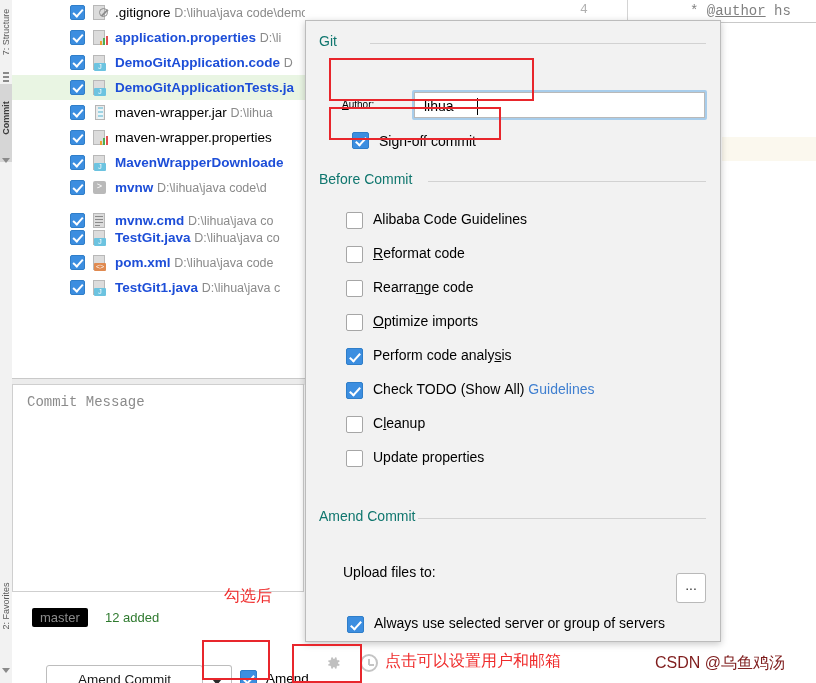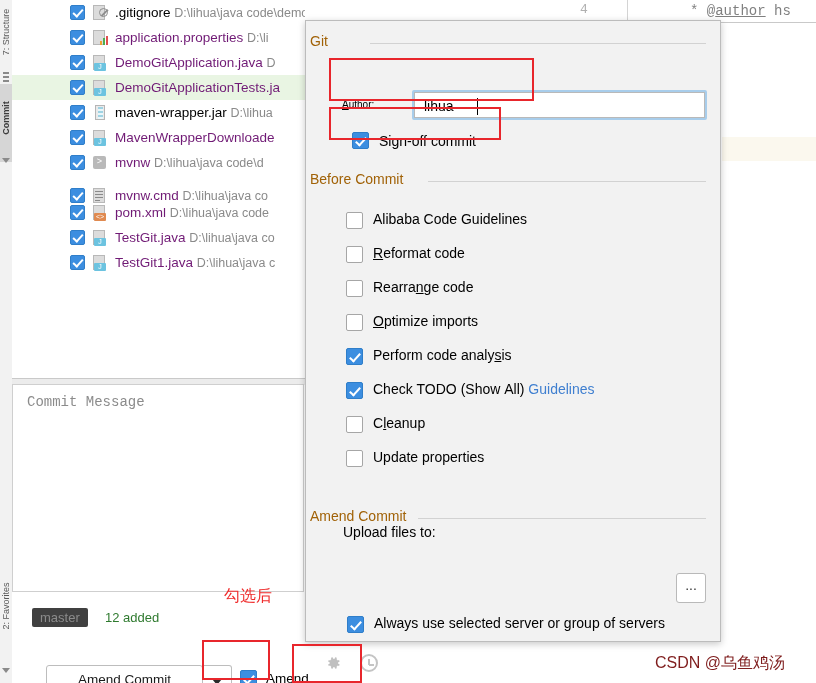--- a/index.html
+++ b/index.html
@@ -63,21 +63,21 @@
   .chk{
     position:absolute;left:58px;top:5px;width:15px;height:15px;border-radius:2px;
     background:#3c8ee0;border:1px solid #2f7ec9;box-sizing:border-box;
   }
   .chk:after{
     content:"";position:absolute;left:4px;top:1px;width:4px;height:8px;
     border:solid #fff;border-width:0 2px 2px 0;transform:rotate(42deg);
   }
   .ficon{position:absolute;left:80px;top:5px;width:16px;height:16px;}
   .fname{position:absolute;left:103px;top:0;font-size:13.5px;}
-  .fname.green{color:#701a75;}
+  .fname.green{color:#1d4ed8;font-weight:bold;}
   .fpath{font-size:12.5px;color:#8a8a8a;}
   .frow .txtwrap{position:absolute;left:103px;top:0;white-space:nowrap;}
 
   
   .ic{position:relative;display:block;width:16px;height:16px;}
   .ic .page{position:absolute;left:1px;top:0;width:12px;height:15px;background:#dcdcdc;border:1px solid #b8b8b8;box-sizing:border-box;}
   .ic .badge{position:absolute;left:2px;bottom:0;width:12px;height:8px;border-radius:1px;font-size:7px;line-height:8px;text-align:center;color:#fff;font-family:"Liberation Sans",sans-serif;}
   .ic .b-java{background:#6cc3e0;}
   .ic .b-xml{background:#e08a50;}
   .ic .bars{position:absolute;left:8px;bottom:1px;width:8px;height:9px;}
@@ -89,21 +89,21 @@
   .ic .noentry{position:absolute;left:7px;top:3px;width:9px;height:9px;border:1.5px solid #8e8e8e;border-radius:50%;box-sizing:border-box;}
   .ic .noentry:after{content:"";position:absolute;left:0px;top:3px;width:9px;height:1.5px;background:#8e8e8e;transform:rotate(-45deg);}
   .ic .lines{position:absolute;left:3px;top:3px;width:8px;height:9px;}
   .ic .lines i{display:block;height:1px;background:#8a8a8a;margin-bottom:2px;}
 
   .splitv{position:absolute;left:0;top:378px;width:293px;height:6px;background:#ececec;border-top:1px solid #c9c9c9;}
   .msgbox{position:absolute;left:0;top:384px;width:292px;height:208px;background:#ffffff;border:1px solid #cfcfcf;box-sizing:border-box;}
   .msgph{position:absolute;left:14px;top:9px;font-family:"Liberation Mono",monospace;font-size:14px;color:#8b8b8b;}
 
   .branchrow{position:absolute;left:0;top:608px;width:293px;height:26px;}
-  .branchchip{position:absolute;left:20px;top:0;padding:2px 8px;background:#404040;color:#8b8b8b;font-size:13px;border-radius:2px;}
+  .branchchip{position:absolute;left:20px;top:0;padding:2px 8px;background:#000000;color:#8b8b8b;font-size:13px;border-radius:2px;}
   .addedtxt{position:absolute;left:93px;top:2px;color:#2f7a2f;font-size:13px;}
 
   .btnrow{position:absolute;left:12px;top:645px;width:300px;height:32px;margin-top:20px;}
   .commitbtn{
     position:absolute;left:22px;top:0;width:157px;height:30px;
     background:#fff;border:1px solid #bdbdbd;border-radius:3px;box-sizing:border-box;
     font-size:13.5px;line-height:28px;text-align:center;color:#1a1a1a;
   }
   .commitbtn u{text-decoration:underline;}
   .commitarrow{
@@ -122,21 +122,21 @@
   .clock:before{content:"";position:absolute;left:6px;top:3px;width:1.6px;height:6px;background:#c4c4c4;}
   .clock:after{content:"";position:absolute;left:7px;top:8px;width:5px;height:1.6px;background:#c4c4c4;}
 
   
   .dialog{
     position:absolute;left:305px;top:20px;width:416px;height:622px;
     background:#f2f2f2;border:1px solid #bcbcbc;box-sizing:border-box;
     box-shadow:0 2px 7px rgba(0,0,0,.22);
   }
   .group{position:absolute;left:0;width:416px;}
-  .group .glabel{position:absolute;left:4px;top:0;font-size:14px;color:#a16207;background:#f2f2f2;padding-right:6px;}
+  .group .glabel{position:absolute;left:13px;top:0;font-size:14px;color:#0f766e;background:#f2f2f2;padding-right:6px;}
   .group .gline{position:absolute;left:64px;right:16px;top:10px;height:1px;background:#d2d2d2;}
   .g-git{top:12px;}
   .g-before{top:150px;}
   .g-before .gline{left:122px;}
   .g-after{top:487px;}
   .g-after .gline{left:112px;}
 
   .authorlbl{position:absolute;left:36px;top:78px;font-size:10px;}
   .authorlbl u{text-decoration:underline;}
   .authorinput{
@@ -244,40 +244,54 @@
           <span class="txtwrap"><span class="fname green" style="position:static">application.properties</span> <span class="fpath">D:\li</span></span>
         </div>
         <div class="frow" style="top: 0px;">
           <span class="chk"></span>
           <span class="ficon">
             <span class="ic">
               <span class="page"></span>
               <span class="badge b-java">J</span>
             </span>
           </span>
-          <span class="txtwrap"><span class="fname green" style="position:static">DemoGitApplication.java</span> <span class="fpath">D</span></span>
+          <span class="txtwrap"><span class="fname green" style="position:static">DemoGitApplication.code</span> <span class="fpath">D</span></span>
         </div>
         <div class="frow sel" style="top: 0px;">
           <span class="chk"></span>
           <span class="ficon">
             <span class="ic">
               <span class="page"></span>
               <span class="badge b-java">J</span>
             </span>
           </span>
           <span class="txtwrap"><span class="fname green" style="position:static">DemoGitApplicationTests.ja</span> <span class="fpath"></span></span>
         </div>
         <div class="frow" style="top: 0px;">
           <span class="chk"></span>
           <span class="ficon">
             <span class="ic">
               <span class="jarbg"></span>
             </span>
           </span>
           <span class="txtwrap"><span class="fname" style="position:static">maven-wrapper.jar</span> <span class="fpath">D:\lihua</span></span>
+        </div>
+        <div class="frow" style="top: 0px;">
+          <span class="chk"></span>
+          <span class="ficon">
+            <span class="ic">
+              <span class="page"></span>
+              <span class="bars">
+                <i style="left:0;height:4px;background:#f0a030"></i>
+                <i style="left:3px;height:7px;background:#4caf50"></i>
+                <i style="left:6px;height:9px;background:#e05050"></i>
+              </span>
+            </span>
+          </span>
+          <span class="txtwrap"><span class="fname" style="position:static">maven-wrapper.properties</span> <span class="fpath"></span></span>
         </div>
         <div class="frow" style="top: 0px;">
           <span class="chk"></span>
           <span class="ficon">
             <span class="ic">
               <span class="page"></span>
               <span class="badge b-java">J</span>
             </span>
           </span>
           <span class="txtwrap"><span class="fname green" style="position:static">MavenWrapperDownloade</span> <span class="fpath"></span></span>
@@ -304,34 +318,34 @@
               </span>
             </span>
           </span>
           <span class="txtwrap"><span class="fname green" style="position:static">mvnw.cmd</span> <span class="fpath">D:\lihua\java co</span></span>
         </div>
         <div class="frow" style="top: 0px;">
           <span class="chk"></span>
           <span class="ficon">
             <span class="ic">
               <span class="page"></span>
+              <span class="badge b-java">J</span>
+            </span>
+          </span>
+          <span class="txtwrap"><span class="fname green" style="position:static">TestGit.java</span> <span class="fpath">D:\lihua\java co</span></span>
+        </div>
+        <div class="frow" style="top: 0px;">
+          <span class="chk"></span>
+          <span class="ficon">
+            <span class="ic">
+              <span class="page"></span>
               <span class="badge b-xml">&lt;&gt;</span>
             </span>
           </span>
           <span class="txtwrap"><span class="fname green" style="position:static">pom.xml</span> <span class="fpath">D:\lihua\java code</span></span>
-        </div>
-        <div class="frow" style="top: 0px;">
-          <span class="chk"></span>
-          <span class="ficon">
-            <span class="ic">
-              <span class="page"></span>
-              <span class="badge b-java">J</span>
-            </span>
-          </span>
-          <span class="txtwrap"><span class="fname green" style="position:static">TestGit.java</span> <span class="fpath">D:\lihua\java co</span></span>
         </div>
         <div class="frow" style="top: 0px;">
           <span class="chk"></span>
           <span class="ficon">
             <span class="ic">
               <span class="page"></span>
               <span class="badge b-java">J</span>
             </span>
           </span>
           <span class="txtwrap"><span class="fname green" style="position:static">TestGit1.java</span> <span class="fpath">D:\lihua\java c</span></span>
@@ -388,21 +402,21 @@
     <div class="group g-before">
       <span class="glabel">Before Commit</span>
       <span class="gline"></span>
     </div>
 
     <div class="group g-after">
       <span class="glabel">Amend Commit</span>
       <span class="gline"></span>
     </div>
 
-    <div class="uploadlbl" style="left:37px;top:503px;">Upload files to:</div>
+    <div class="uploadlbl" style="left:37px;top:543px;">Upload files to:</div>
     <div class="dotsbtn" style="left:370px;top:552px;">...</div>
 
     <div class="alwaysrow" style="left:41px;top:593px;">
       <span class="cbx on" style="left:0;top:2px;"></span>
       <span style="position:absolute;left:27px;top:1px;font-size:14px;white-space:nowrap;">Always use selected server or group of servers</span>
     </div>
   </div>
 
   <div id="beforeopts">
       <div class="optrow" style="top: 210px;">
@@ -437,15 +451,16 @@
         <span class="cbx off"></span>
         <span class="olbl"><span>Update properties</span></span>
       </div>
     </div>
 
   <div class="redbox rb-author"></div>
   <div class="redbox rb-signoff"></div>
   <div class="redbox rb-amend"></div>
   <div class="redbox rb-icons"></div>
   <div class="redtext rt-1">勾选后</div>
+  <div class="redtext rt-2">点击可以设置用户和邮箱</div>
   <div class="watermark">CSDN @乌鱼鸡汤</div>
 
 </div>
 
 </body></html>

